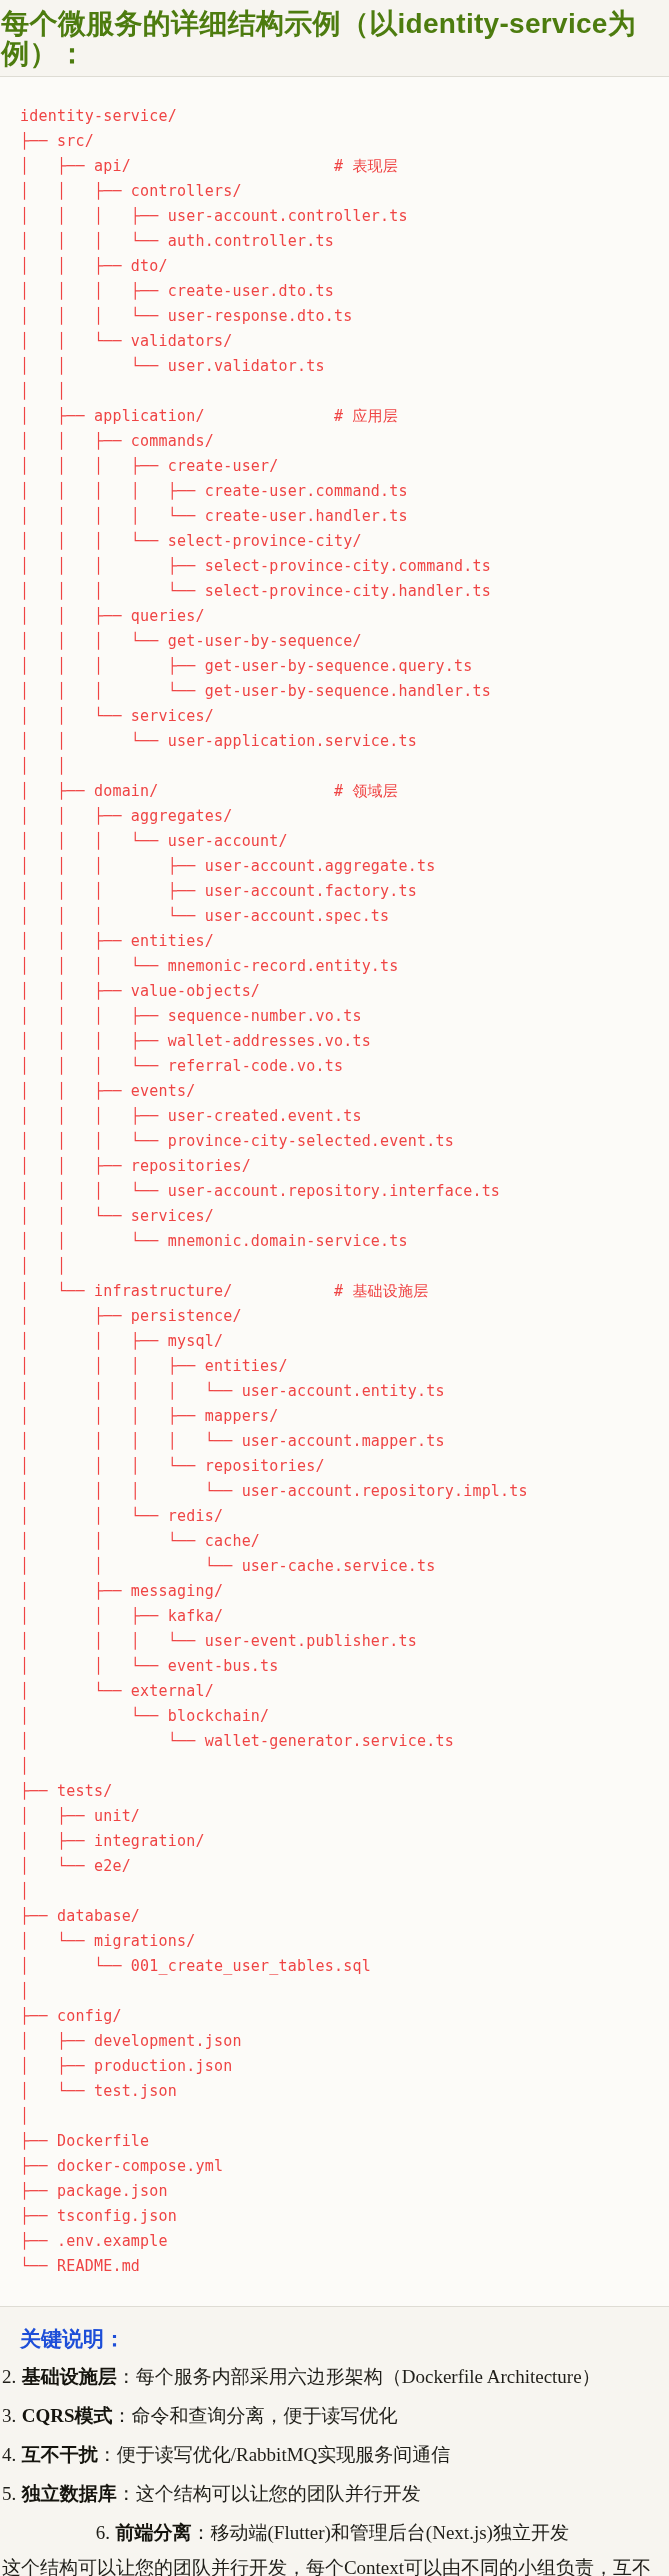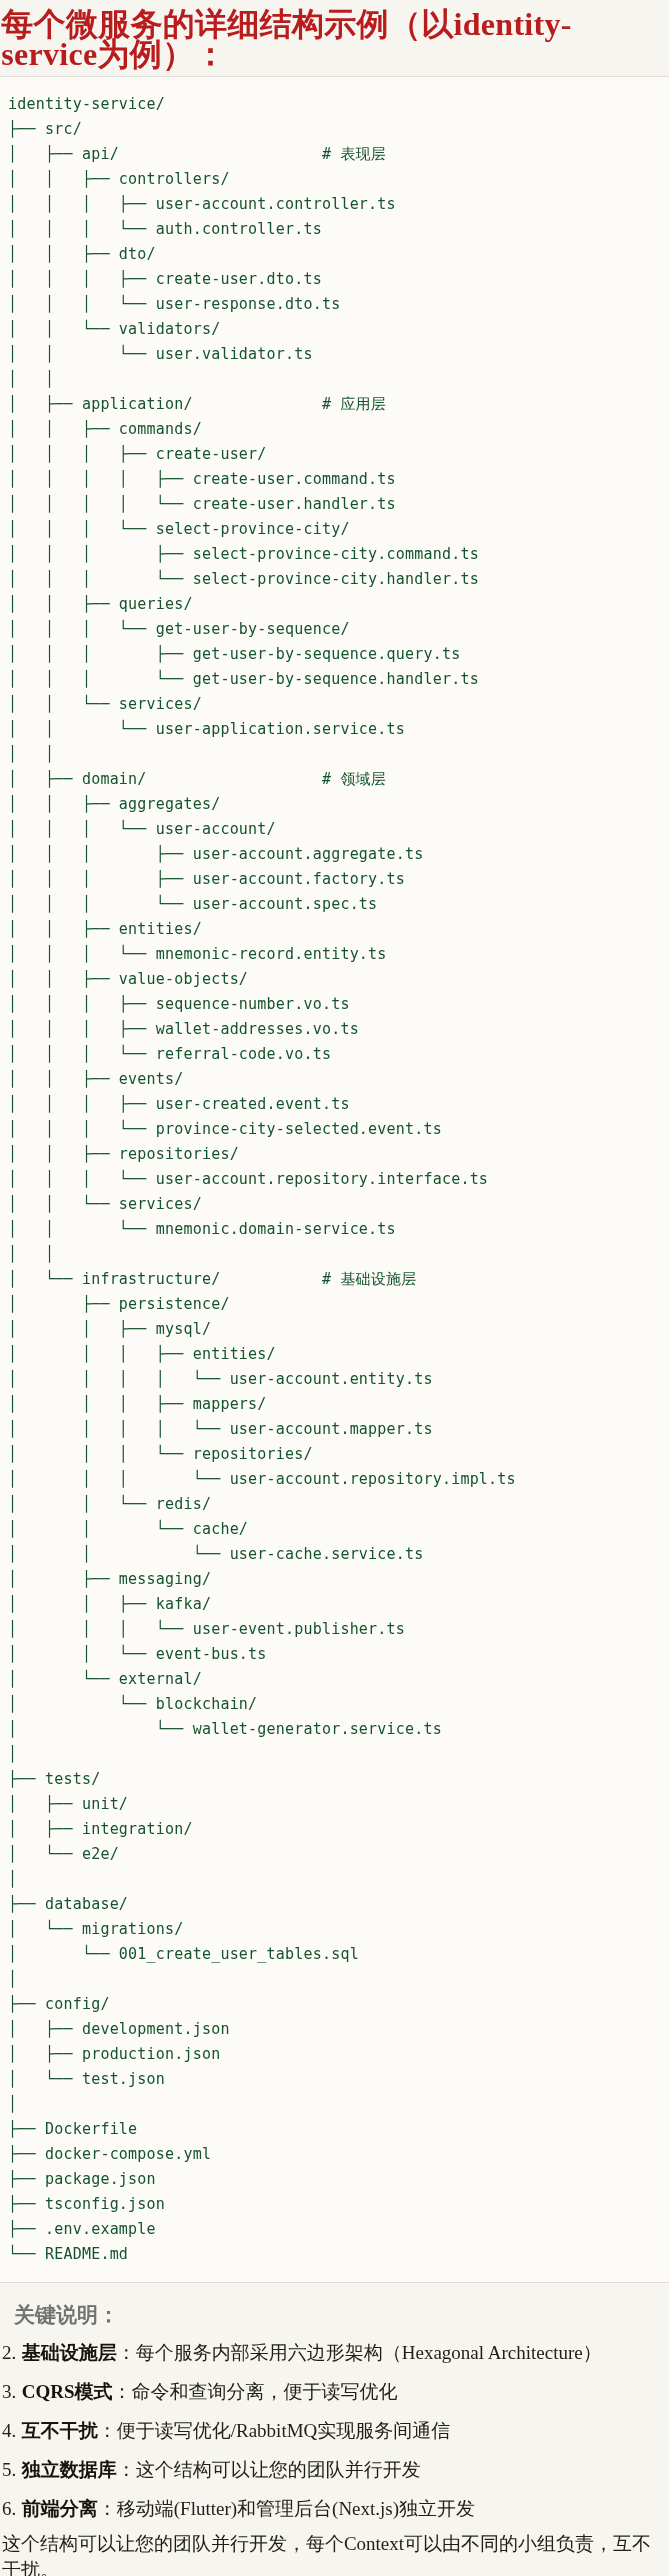--- a/index.html
+++ b/index.html
@@ -10,66 +10,66 @@
     background: #F7F5F0;
     color: #21201B;
     font-family: "Liberation Serif", serif;
     overflow-x: hidden;
   }
   .page { width: 669px; }
 
   .doc-title {
     margin: 0;
     padding: 8.8px 5px 6.9px 1.3px;
-    font-family: Liberation Serif, serif;
+    font-family: Liberation Sans, sans-serif;
     font-weight: bold;
-    font-size: 32px;
+    font-size: 28px;
     line-height: 30px;
-    color: #b91c1c;
+    color: #4d7c0f;
     letter-spacing: 0.3px;
   }
 
   .code-block {
     background: #FCFBF8;
     border-top: 0.6px solid #DEDCD4;
     border-bottom: 0.6px solid #DEDCD4;
     padding: 15px 10px 15px 8.1px;
     width: 669px;
   }
   .code-block pre {
-    margin: 0;
+    margin: 12px;
     font-family: "DejaVu Sans Mono", monospace;
     font-size: 15px;
     line-height: 25px;
     letter-spacing: 0.2px;
-    color: #14532d;
+    color: #ef4444;
     white-space: pre;
   }
 
   .notes { padding: 0 6.3px 0 1.9px; }
   .notes-heading {
-    margin: 19px 0 0 12px;
+    margin: 19px 0 0 18px;
     font-family: "Liberation Serif", serif;
     font-weight: bold;
     font-size: 21px;
     line-height: 27.5px;
-    color: #737373;
+    color: #1d4ed8;
   }
   .notes-list {
     margin: 10.6px 0 0 0;
     padding: 0;
     list-style: none;
   }
   .notes-list li {
     font-size: 19px;
     line-height: 26px;
     margin-bottom: 13px;
     color: #1F1E19;
   }
-  .notes-list li:last-child { margin-bottom: 8px; }
+  .notes-list li:last-child { margin-bottom: 8px; text-align: center; }
   .li-num {
     display: inline-block;
     margin-right: 5.6px;
     color: #1F1E19;
   }
   .li-term { font-weight: bold; color: #15140E; }
   .notes-footer {
     margin: 8.8px 0 0 0;
     font-size: 19px;
     line-height: 26px;
@@ -171,21 +171,21 @@
 ├── tsconfig.json
 ├── .env.example
 └── README.md</pre>
   </div>
 
   <div class="notes">
     <h2 class="notes-heading">关键说明：</h2>
 
     <ol class="notes-list">
       <li>
-        <span class="li-num">2.</span><span class="li-term">基础设施层</span><span class="li-desc">：每个服务内部采用六边形架构（Hexagonal Architecture）</span>
+        <span class="li-num">2.</span><span class="li-term">基础设施层</span><span class="li-desc">：每个服务内部采用六边形架构（Dockerfile Architecture）</span>
       </li>
       <li>
         <span class="li-num">3.</span><span class="li-term">CQRS模式</span><span class="li-desc">：命令和查询分离，便于读写优化</span>
       </li>
       <li>
         <span class="li-num">4.</span><span class="li-term">互不干扰</span><span class="li-desc">：便于读写优化/RabbitMQ实现服务间通信</span>
       </li>
       <li>
         <span class="li-num">5.</span><span class="li-term">独立数据库</span><span class="li-desc">：这个结构可以让您的团队并行开发</span>
       </li>

